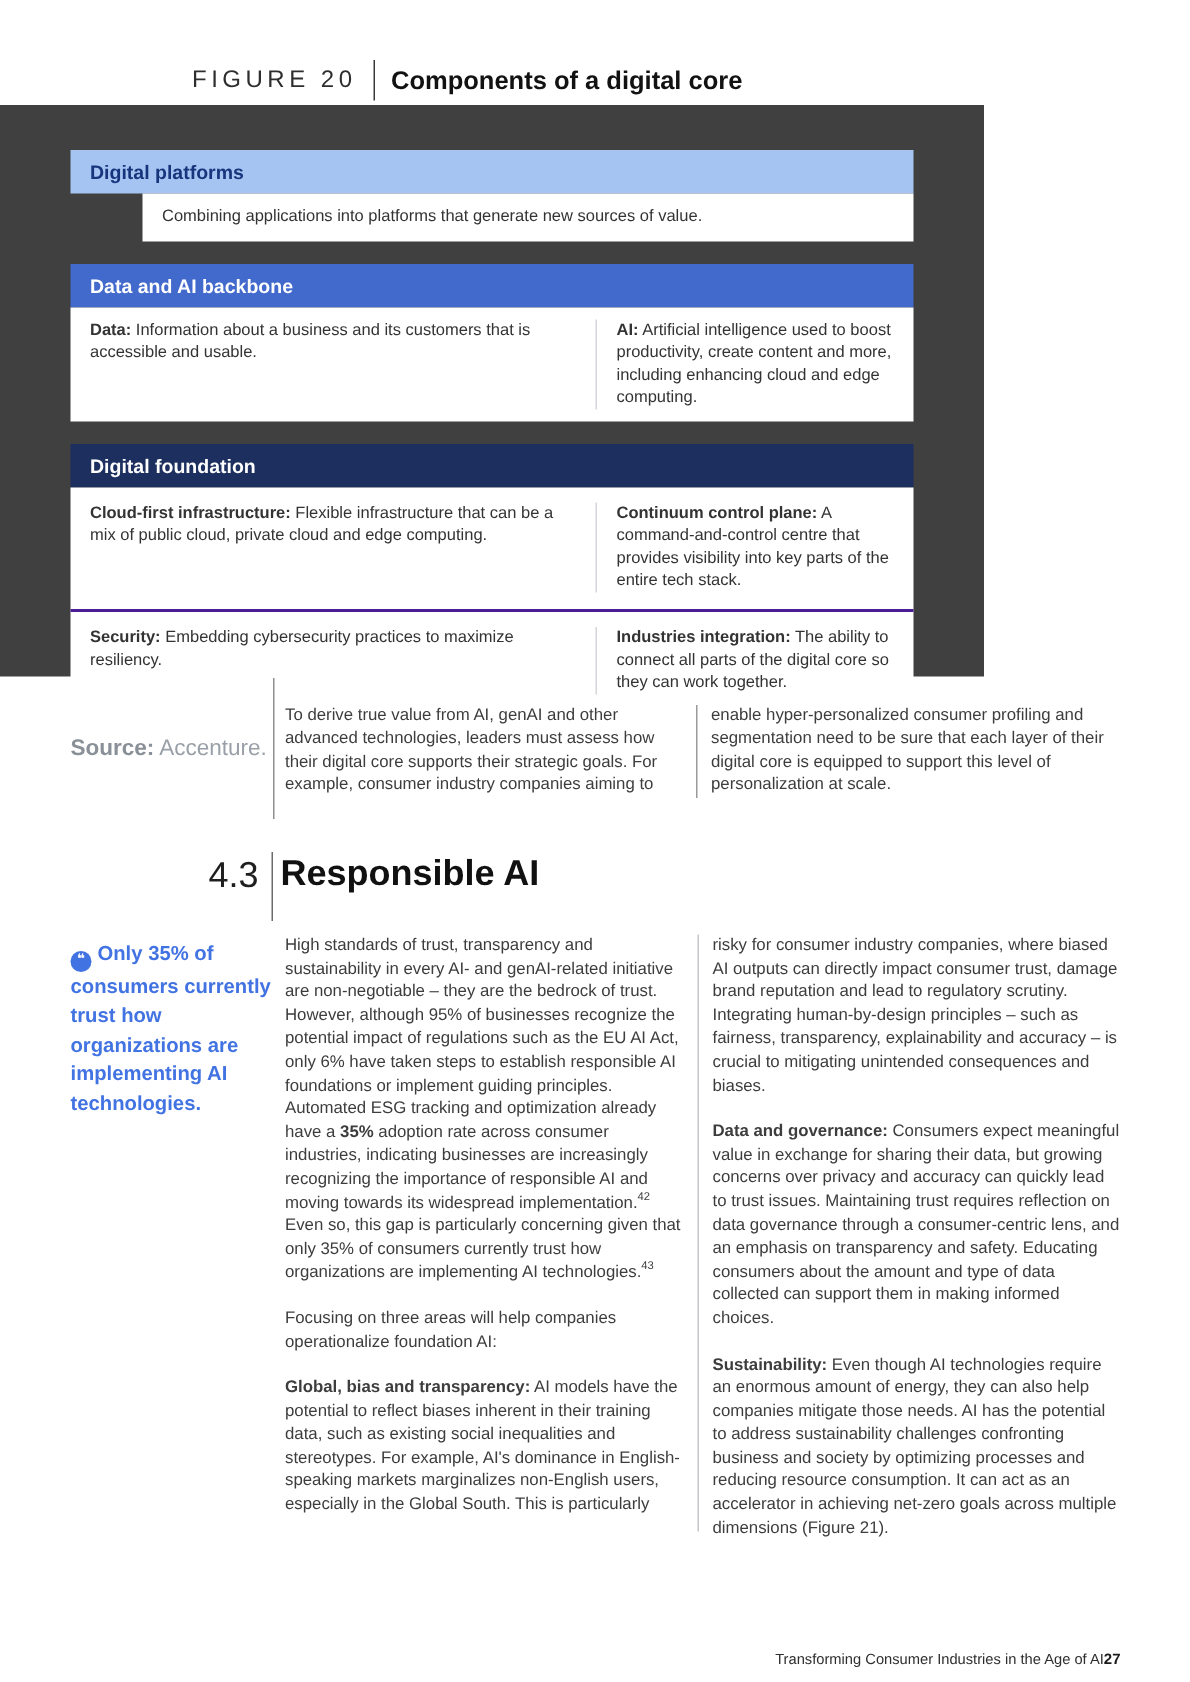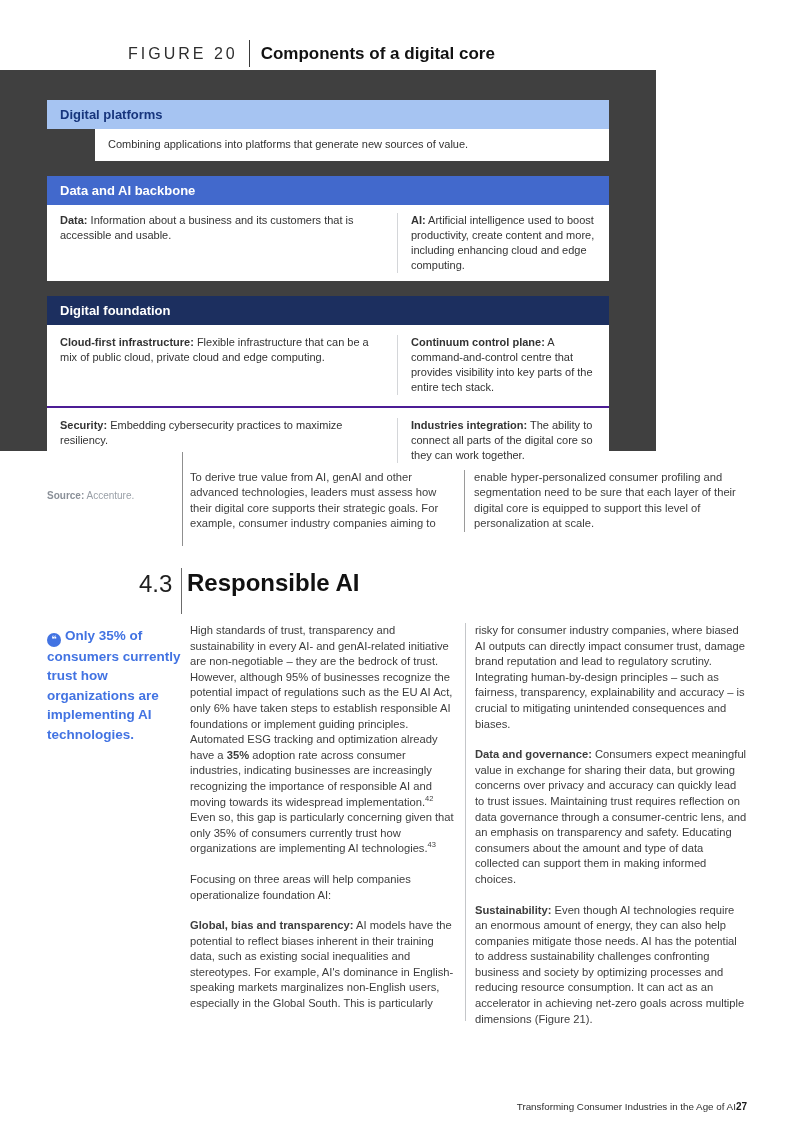--- a/index.html
+++ b/index.html
@@ -23,21 +23,21 @@
   .fbox-body { background: #ffffff; font-size: 11px; line-height: 15px; color: #333333; }
   .fbox-body.single { padding: 8px 13px 9px 13px; margin-left: 48px; }
   .fbox-cols { display: flex; padding: 8px 0 8px 0; }
   .fcell-l { width: 350px; padding: 0 14px 0 13px; }
   .fcell-r { flex: 1; padding: 0 13px; }
   .fdiv-v { width: 1px; background: #d4d6d9; }
   .frow + .frow { border-top: 2px solid #4c1d95; }
   .frow { display: flex; padding: 10px 0 11px 0; }
   .b { font-weight: 700; }
 
-  .source-line { margin-top: 16px; font-size: 10px; color: #9aa0a8; }
+  .source-line { margin-top: 16px; font-size: 15px; color: #9aa0a8; }
   .source-line .b { color: #8a9098; }
 
   
   .intro-rule { position: absolute; left: 182px; top: 452px; width: 1px; height: 94px; background: #8f8f8f; }
   .intro { position: absolute; left: 190px; top: 468px; width: 557px; display: flex; align-items: flex-end; }
   .intro p { font-size: 11.2px; line-height: 15.6px; color: #3d3d3d; }
   .intro-c1 { width: 262px; }
   .intro-div { width: 1px; background: #9a9a9a; margin: 2px 0 0 12px; height: 62px; }
   .intro-c2 { flex: 1; padding-left: 9px; }
 

